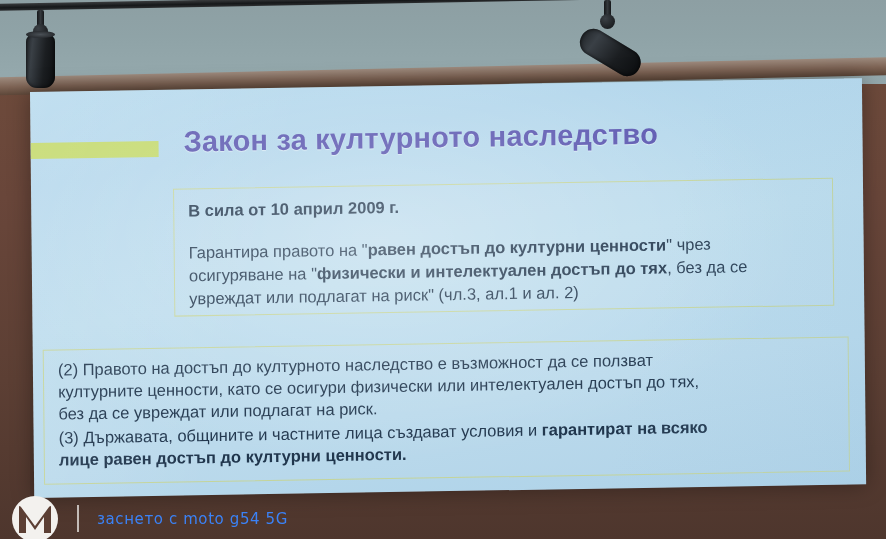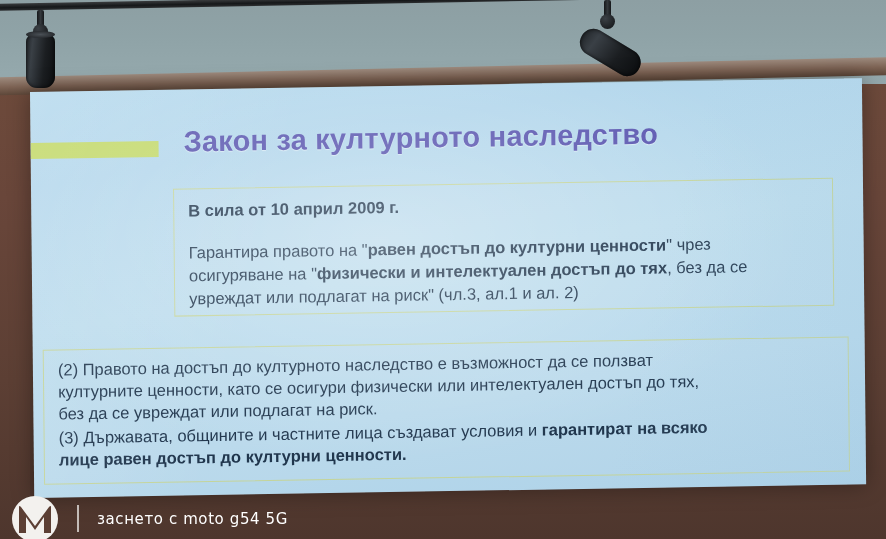--- a/index.html
+++ b/index.html
@@ -147,21 +147,21 @@
     background: #f3f1ee;
     display: flex; align-items: center; justify-content: center;
     flex: none;
   }
   .moto-logo svg { display:block; }
   .wm-divider {
     width: 2px; height: 27px; background: #d8d4d0; margin-left: 19px; flex:none;
     opacity: .85;
   }
   .wm-text {
-    margin-left: 18px; color: #ffffff; font-size: 15px; letter-spacing: .6px;
+    margin-left: 18px; color: #3b82f6; font-size: 15px; letter-spacing: .6px;
     font-family: "DejaVu Sans", sans-serif;
     white-space: nowrap;
   }
 </style>
 </head>
 <body>
 
 <div id="scene">
 
   <div class="ceiling"></div>

